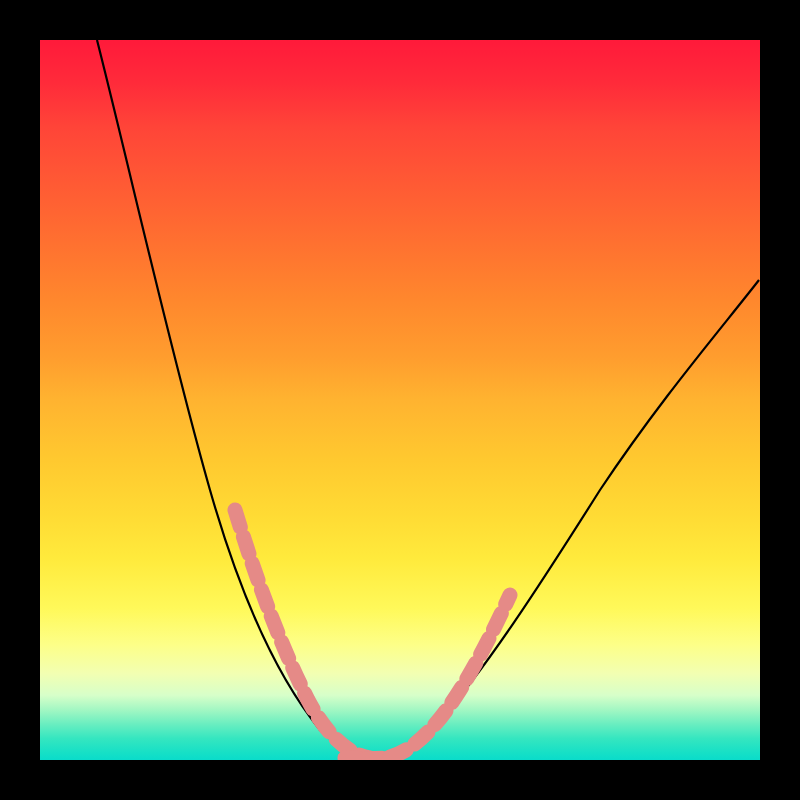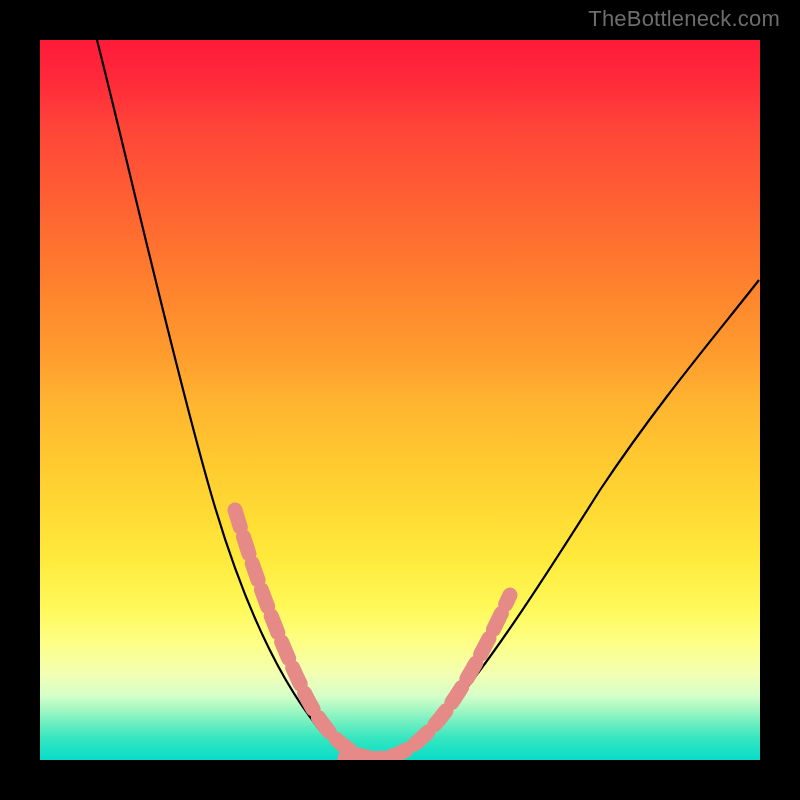--- a/index.html
+++ b/index.html
@@ -72,21 +72,20 @@
     left: 0;
     top: 0;
     width: 720px;
     height: 720px;
   }
 </style>
 </head>
 <body>
 
 <div class="frame">
-  <div class="watermark">TheBottleneck.com</div>
 
   <div class="plot">
     <div class="gradient"></div>
 
     <svg class="curve" viewBox="0 0 720 720" preserveAspectRatio="none">
 
       <path d="M 57 0
                C 90 130, 130 310, 170 450
                C 200 555, 235 635, 280 690
                C 300 710, 325 719, 332 719

